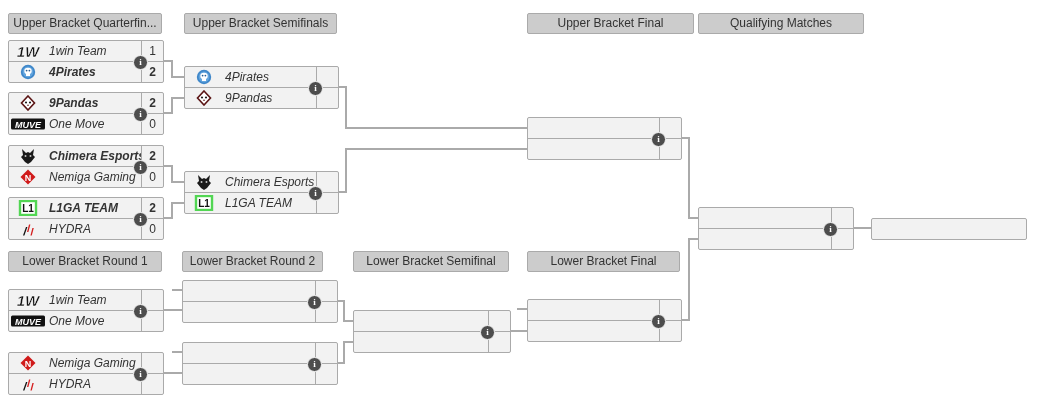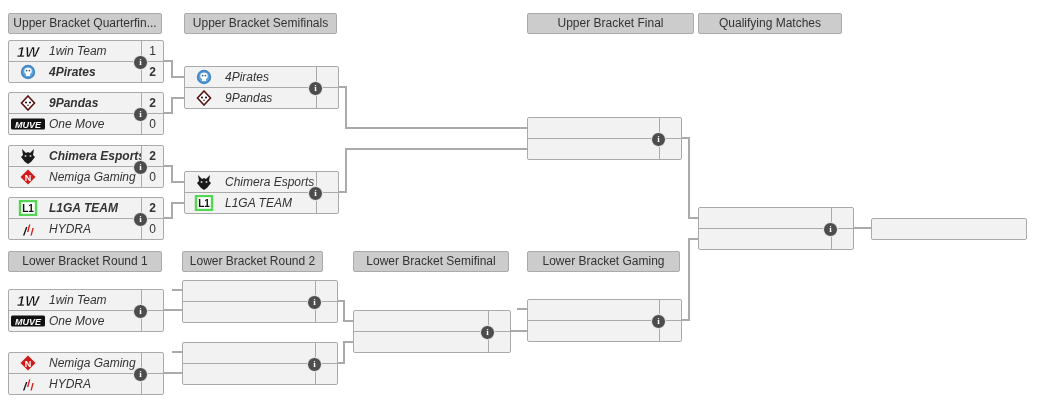--- a/index.html
+++ b/index.html
@@ -78,25 +78,25 @@
       <path d="M2.4,6.5 L4.4,-1 L5.8,-1 L3.8,6.5 Z" fill="#d42222"></path>
     </g>
   </symbol>
 </svg>
 
 <div id="bracket">
 
   <div class="hdr" style="left:8px;top:13px;width:154px">Upper Bracket Quarterfin...</div>
   <div class="hdr" style="left:184px;top:13px;width:153px">Upper Bracket Semifinals</div>
   <div class="hdr" style="left:527px;top:13px;width:167px">Upper Bracket Final</div>
-  <div class="hdr" style="left:698px;top:13px;width:144px">Qualifying Matches</div>
+  <div class="hdr" style="left:698px;top:13px;width:166px">Qualifying Matches</div>
   <div class="hdr" style="left:8px;top:251px;width:154px">Lower Bracket Round 1</div>
   <div class="hdr" style="left:182px;top:251px;width:141px">Lower Bracket Round 2</div>
   <div class="hdr" style="left:353px;top:251px;width:156px">Lower Bracket Semifinal</div>
-  <div class="hdr" style="left:527px;top:251px;width:153px">Lower Bracket Gaming</div>
+  <div class="hdr" style="left:527px;top:251px;width:153px">Lower Bracket Final</div>
 
   <div class="match" style="left:8px;top:40px;width:154px">
     <div class="mrow">
       <span class="logo">
           <svg width="36" height="16">
             <use href="#logo-1win"></use>
           </svg>
         </span>
       <span class="tname">1win Team</span>
       <span class="score">1</span>

